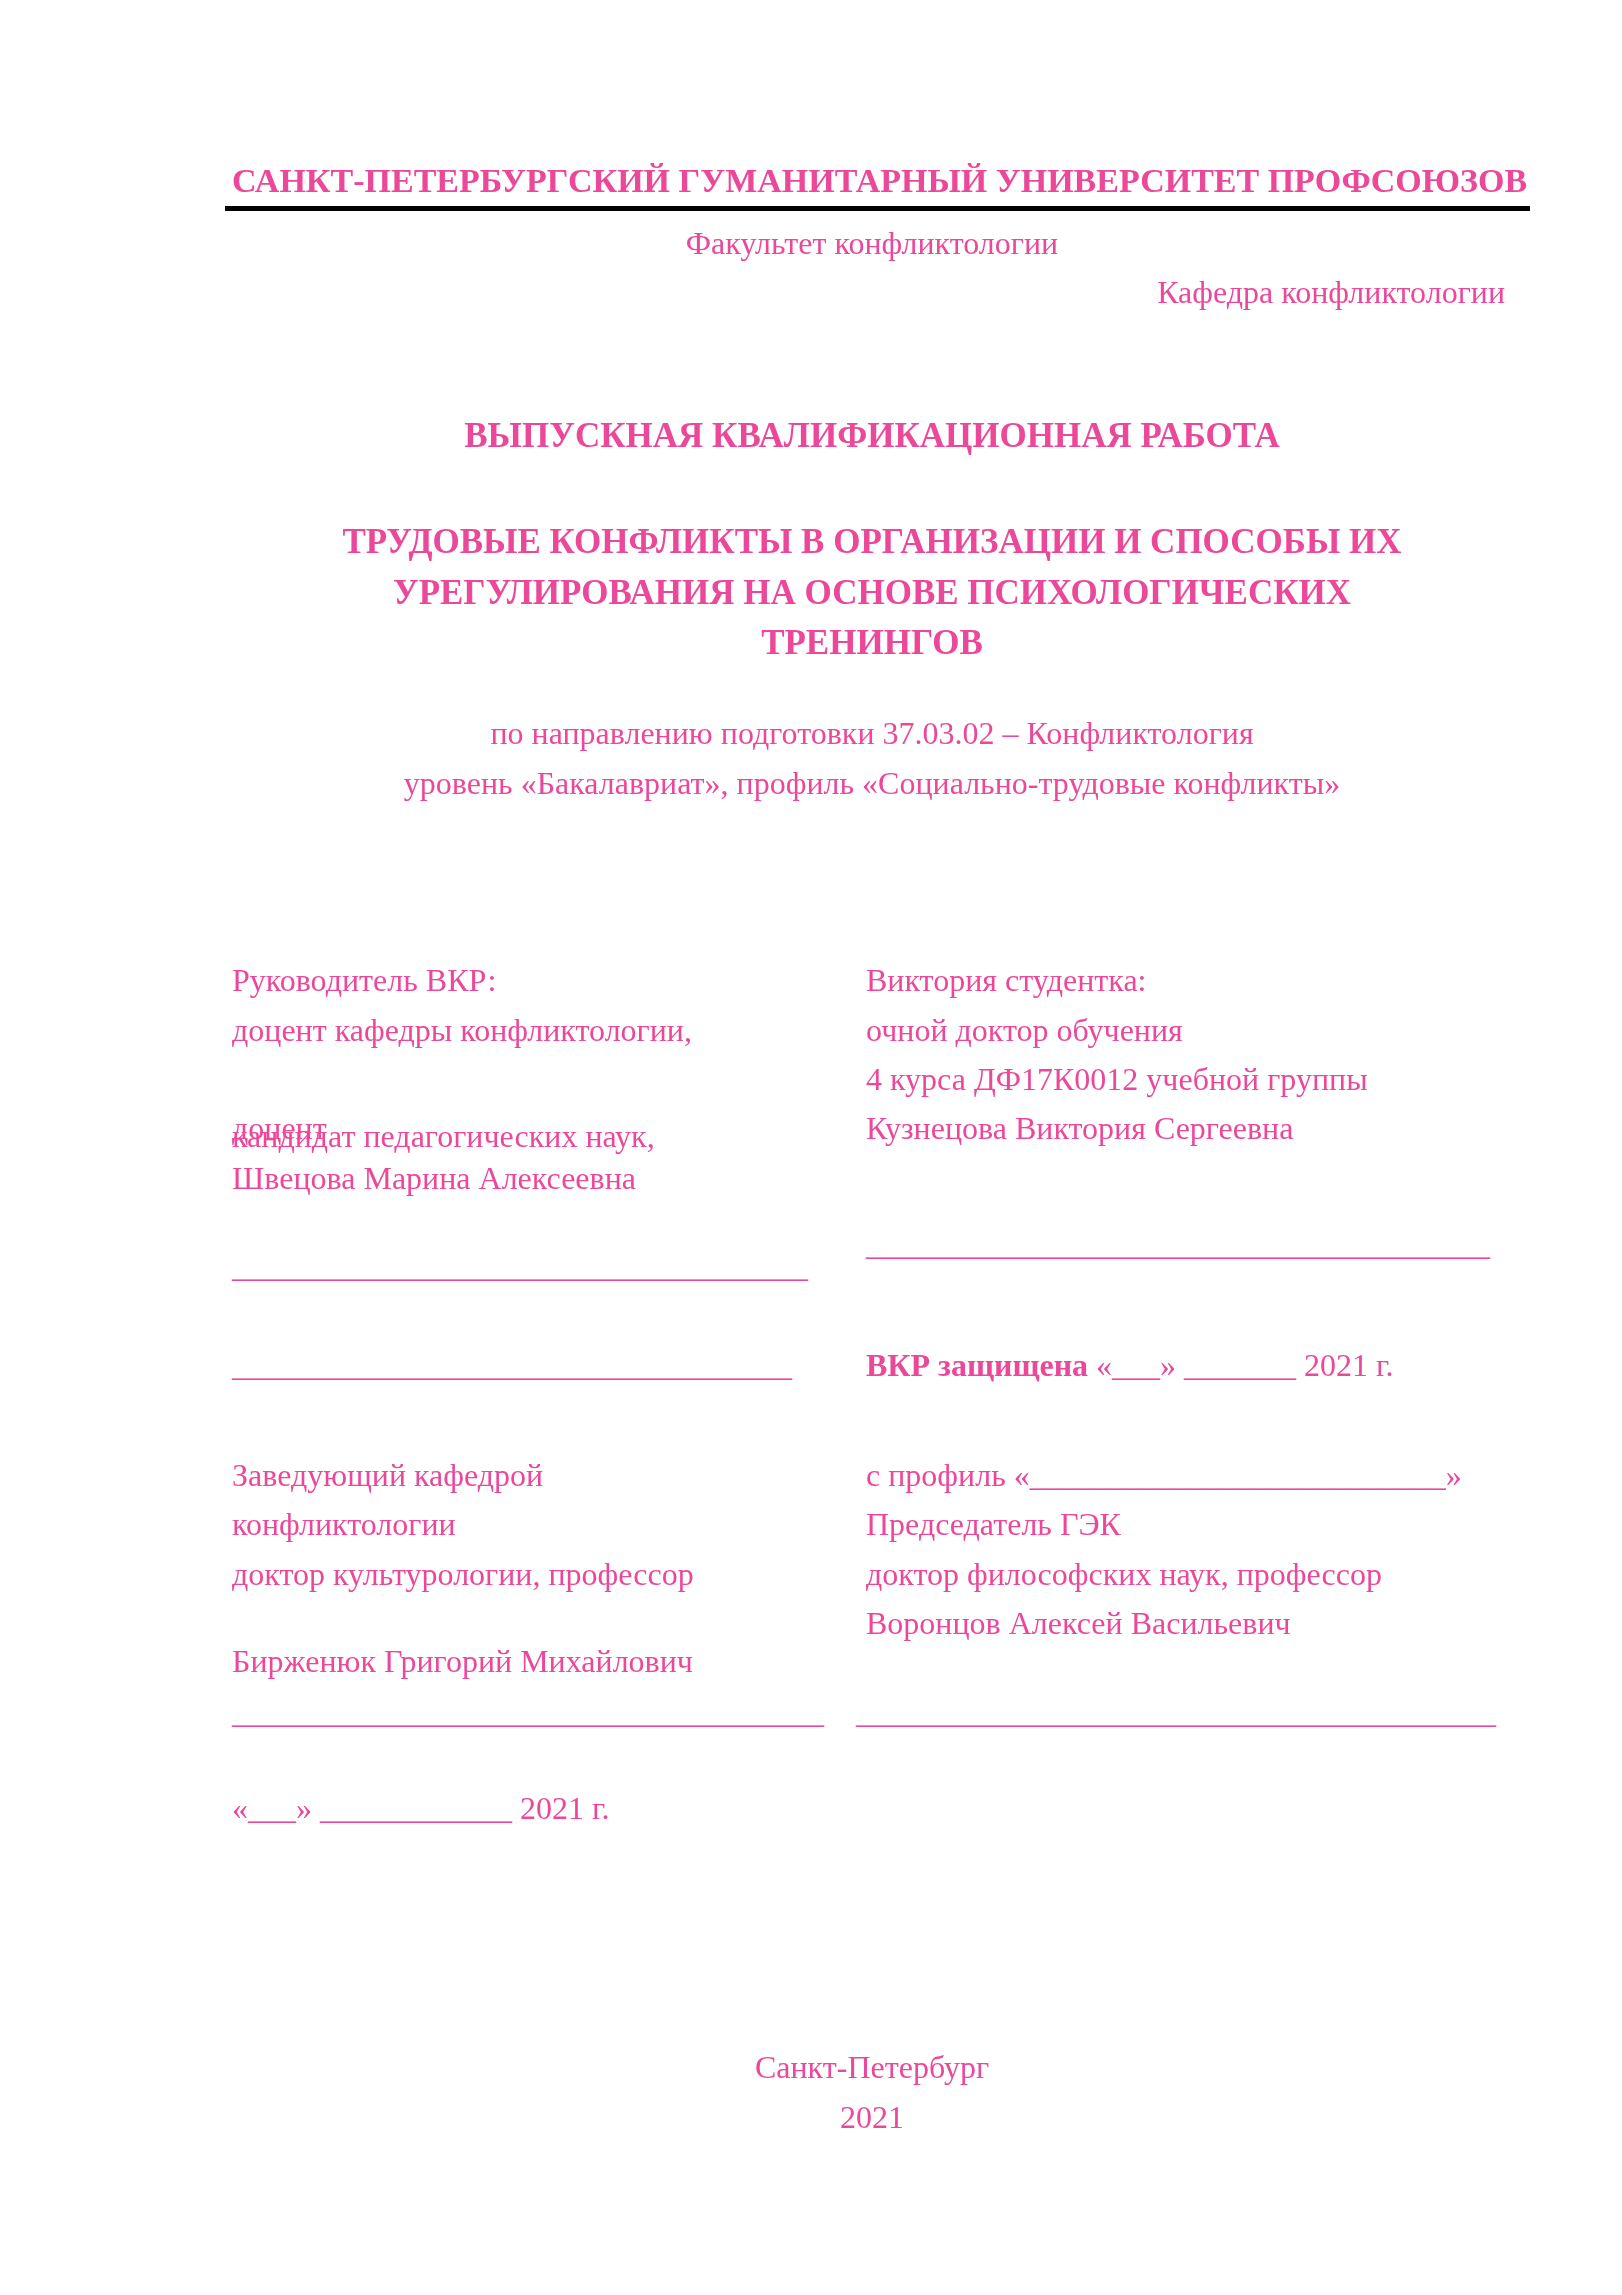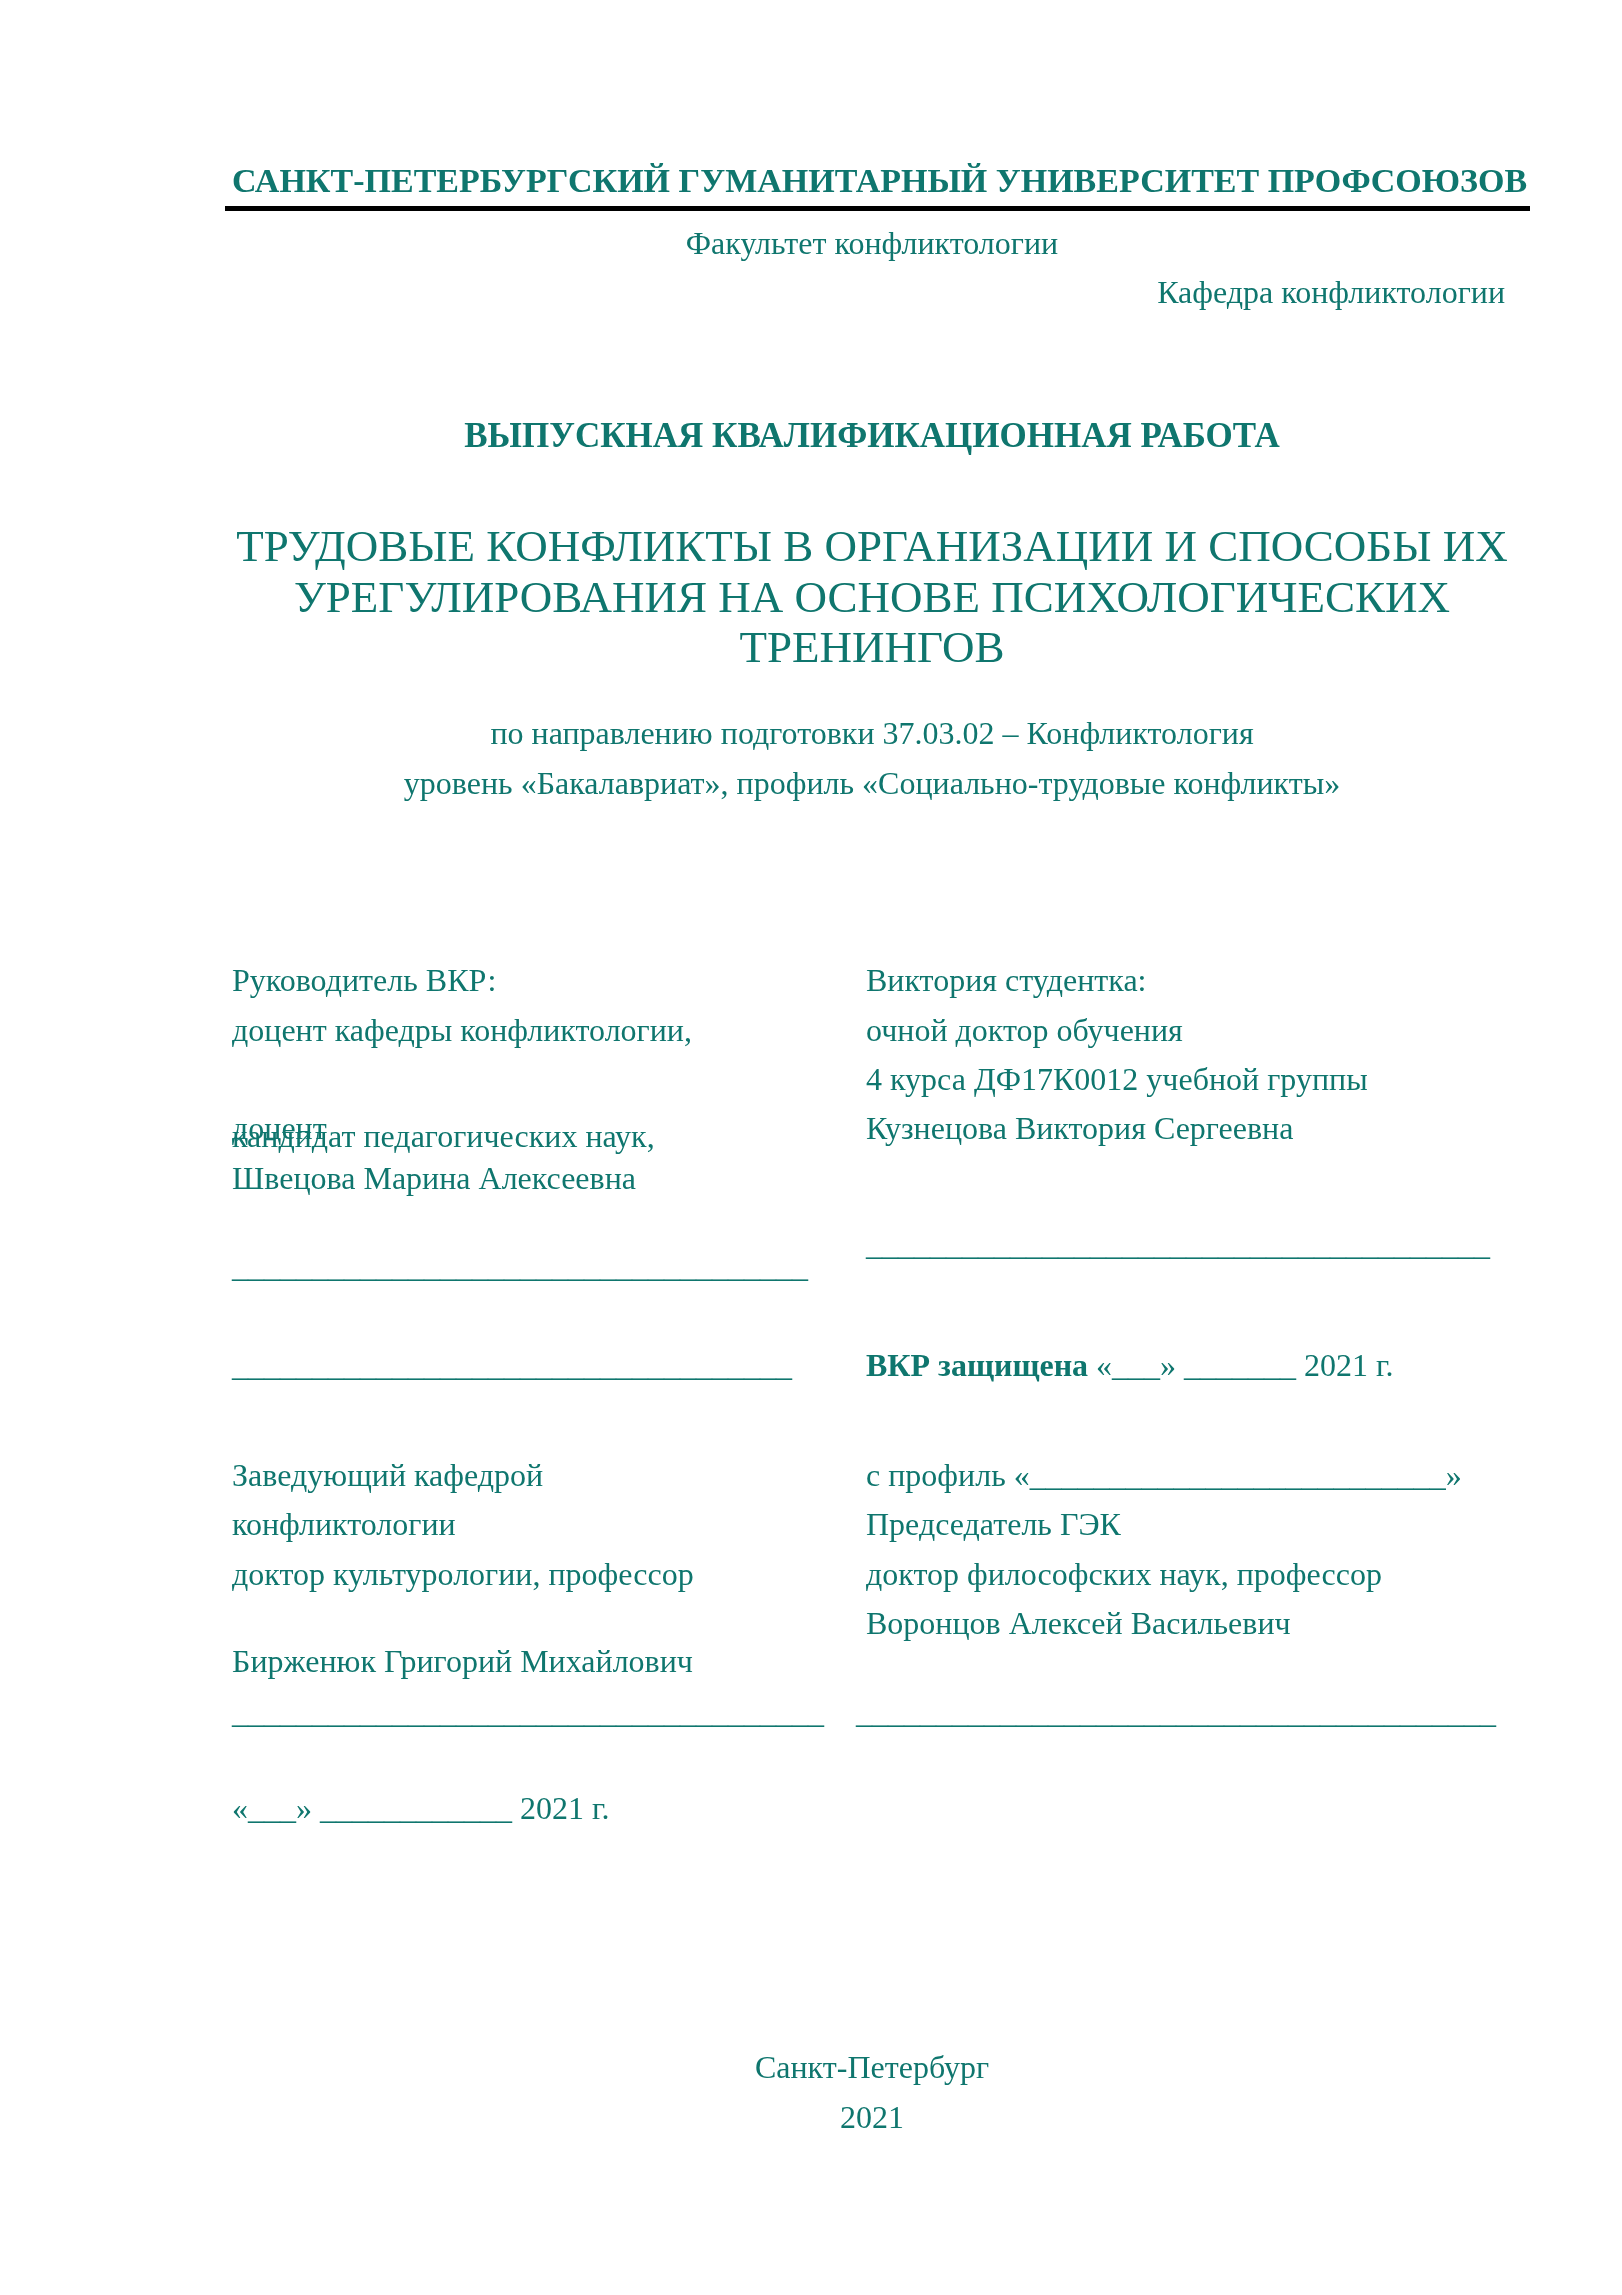--- a/index.html
+++ b/index.html
@@ -2,21 +2,21 @@
 <html lang="ru" style="font-size:12.6px"><head>
 <meta charset="utf-8">
 <style>
   html, body { margin: 0; padding: 0; background: #777; }
   .page {
     position: relative;
     width: 1623px;
     height: 2295px;
     margin: 0 auto;
     background: #ffffff;
-    color: #0f766e;
+    color: #ec4899;
     font-family: "Liberation Serif", "DejaVu Serif", serif;
     font-size: 32px;
     line-height: 1;
   }
   .abs { position: absolute; white-space: nowrap; }
   .content-center {
     position: absolute;
     left: 232px;
     right: 111px;
     text-align: center;
@@ -25,21 +25,21 @@
   .content-right {
     position: absolute;
     left: 232px;
     right: 118px;
     text-align: right;
     white-space: nowrap;
   }
   .bold { font-weight: 700; }
   .h-uni { font-size: 34px; font-weight: 700; }
   .h-work { font-size: 35px; font-weight: 700; }
-  .h-title { font-size: 45px; font-weight: 400; }
+  .h-title { font-size: 35px; font-weight: 700; }
   .rule {
     position: absolute;
     left: 225px;
     width: 1305px;
     height: 4.7px;
     background: #000;
   }
   .left-col { left: 232px; }
   .right-col { left: 866px; }
   .sig { letter-spacing: 0; }

